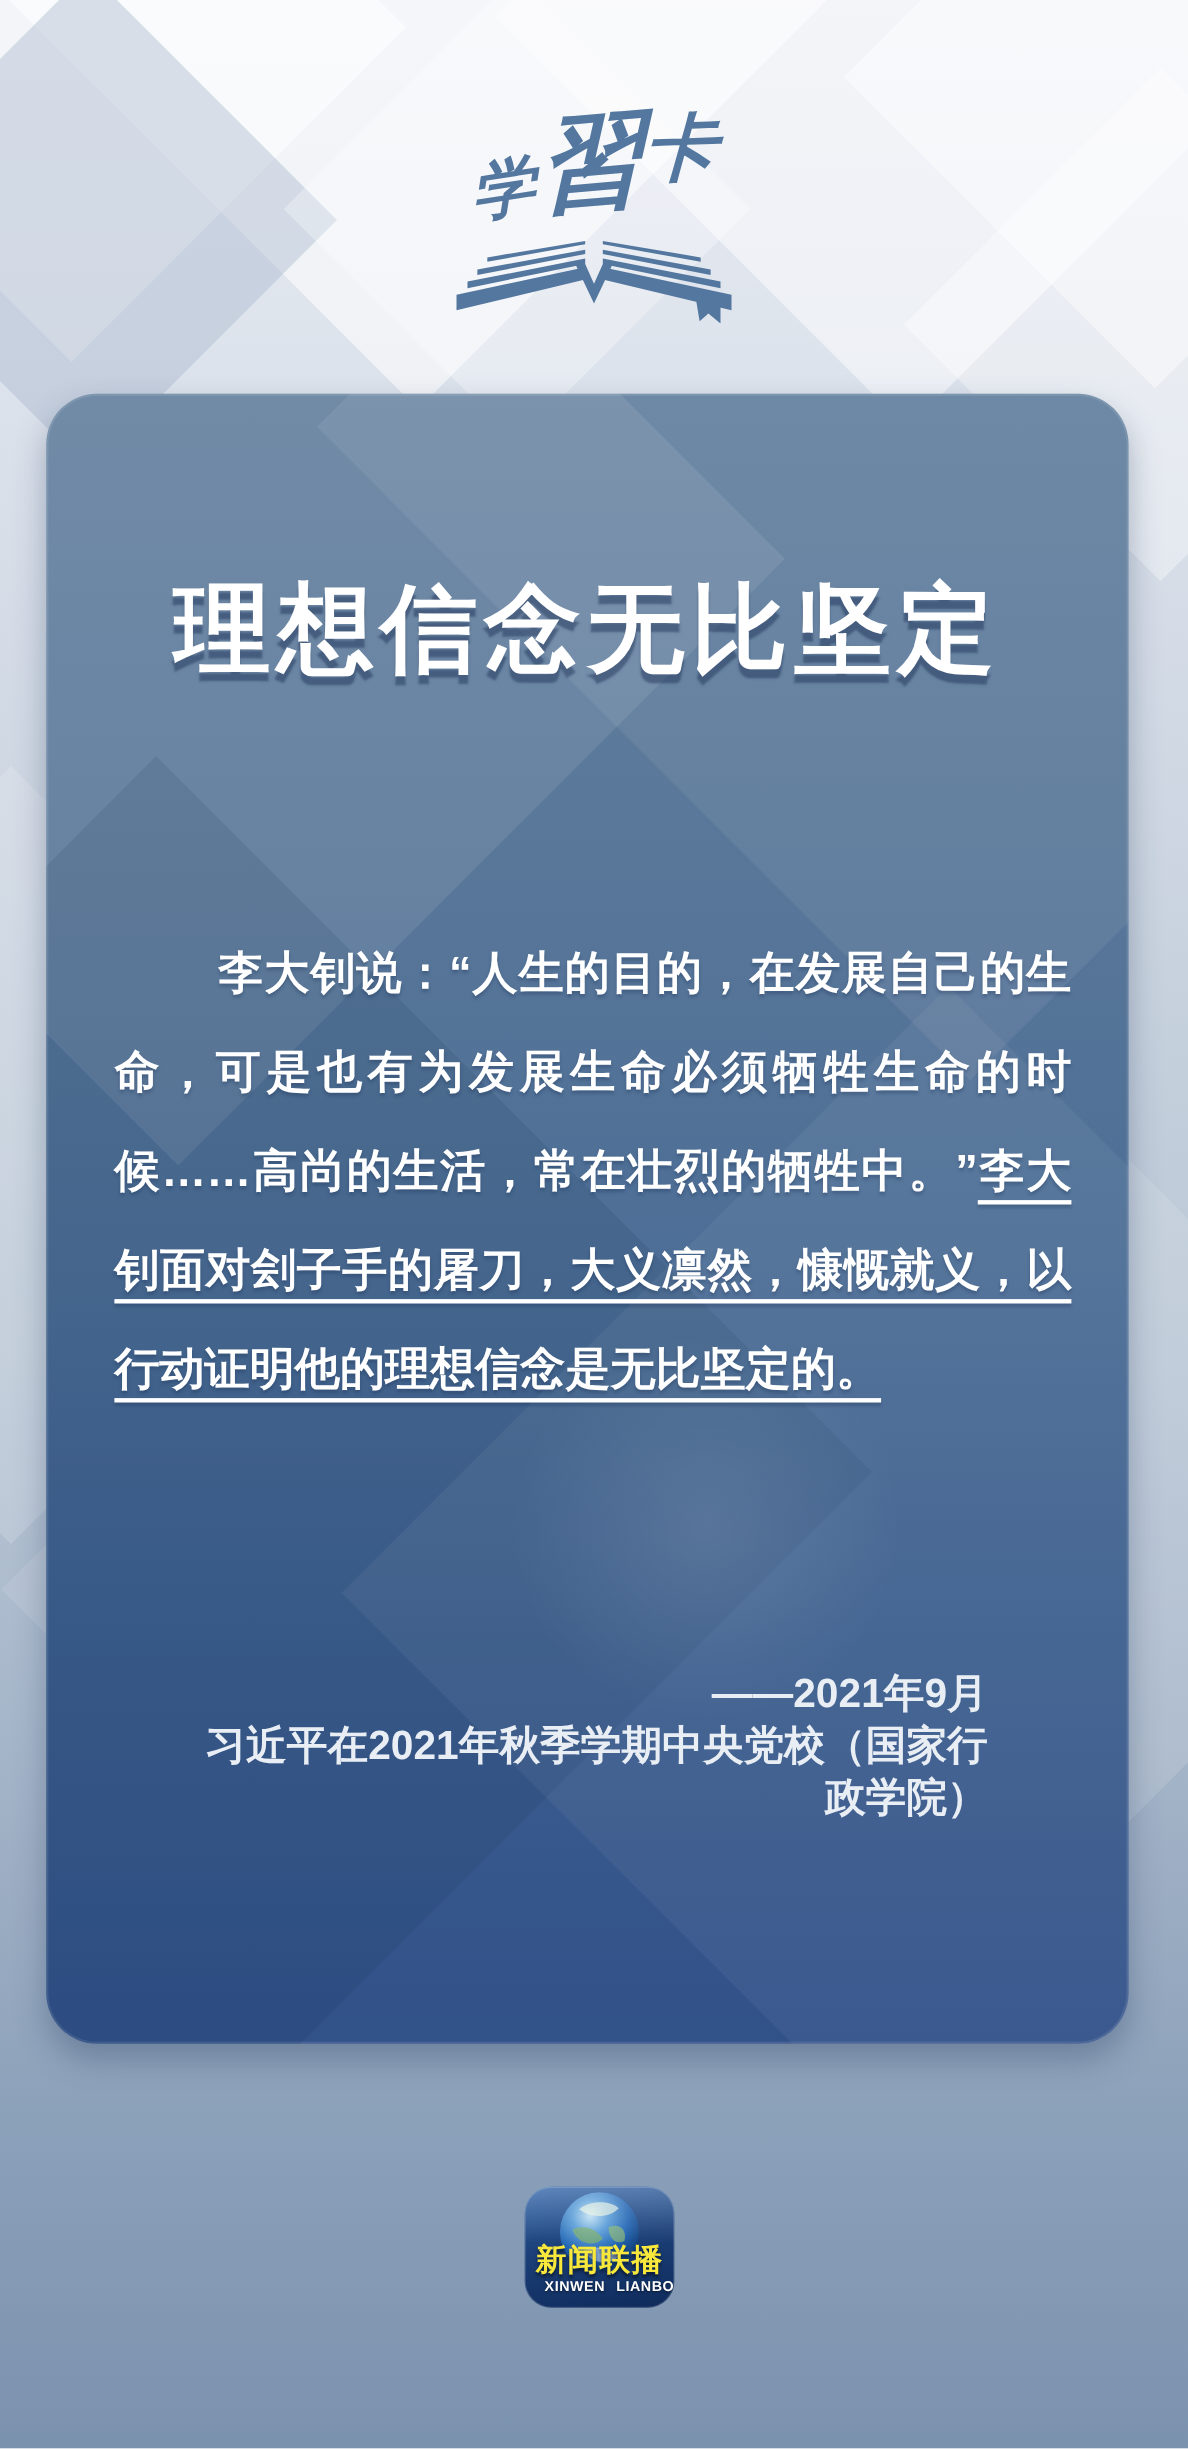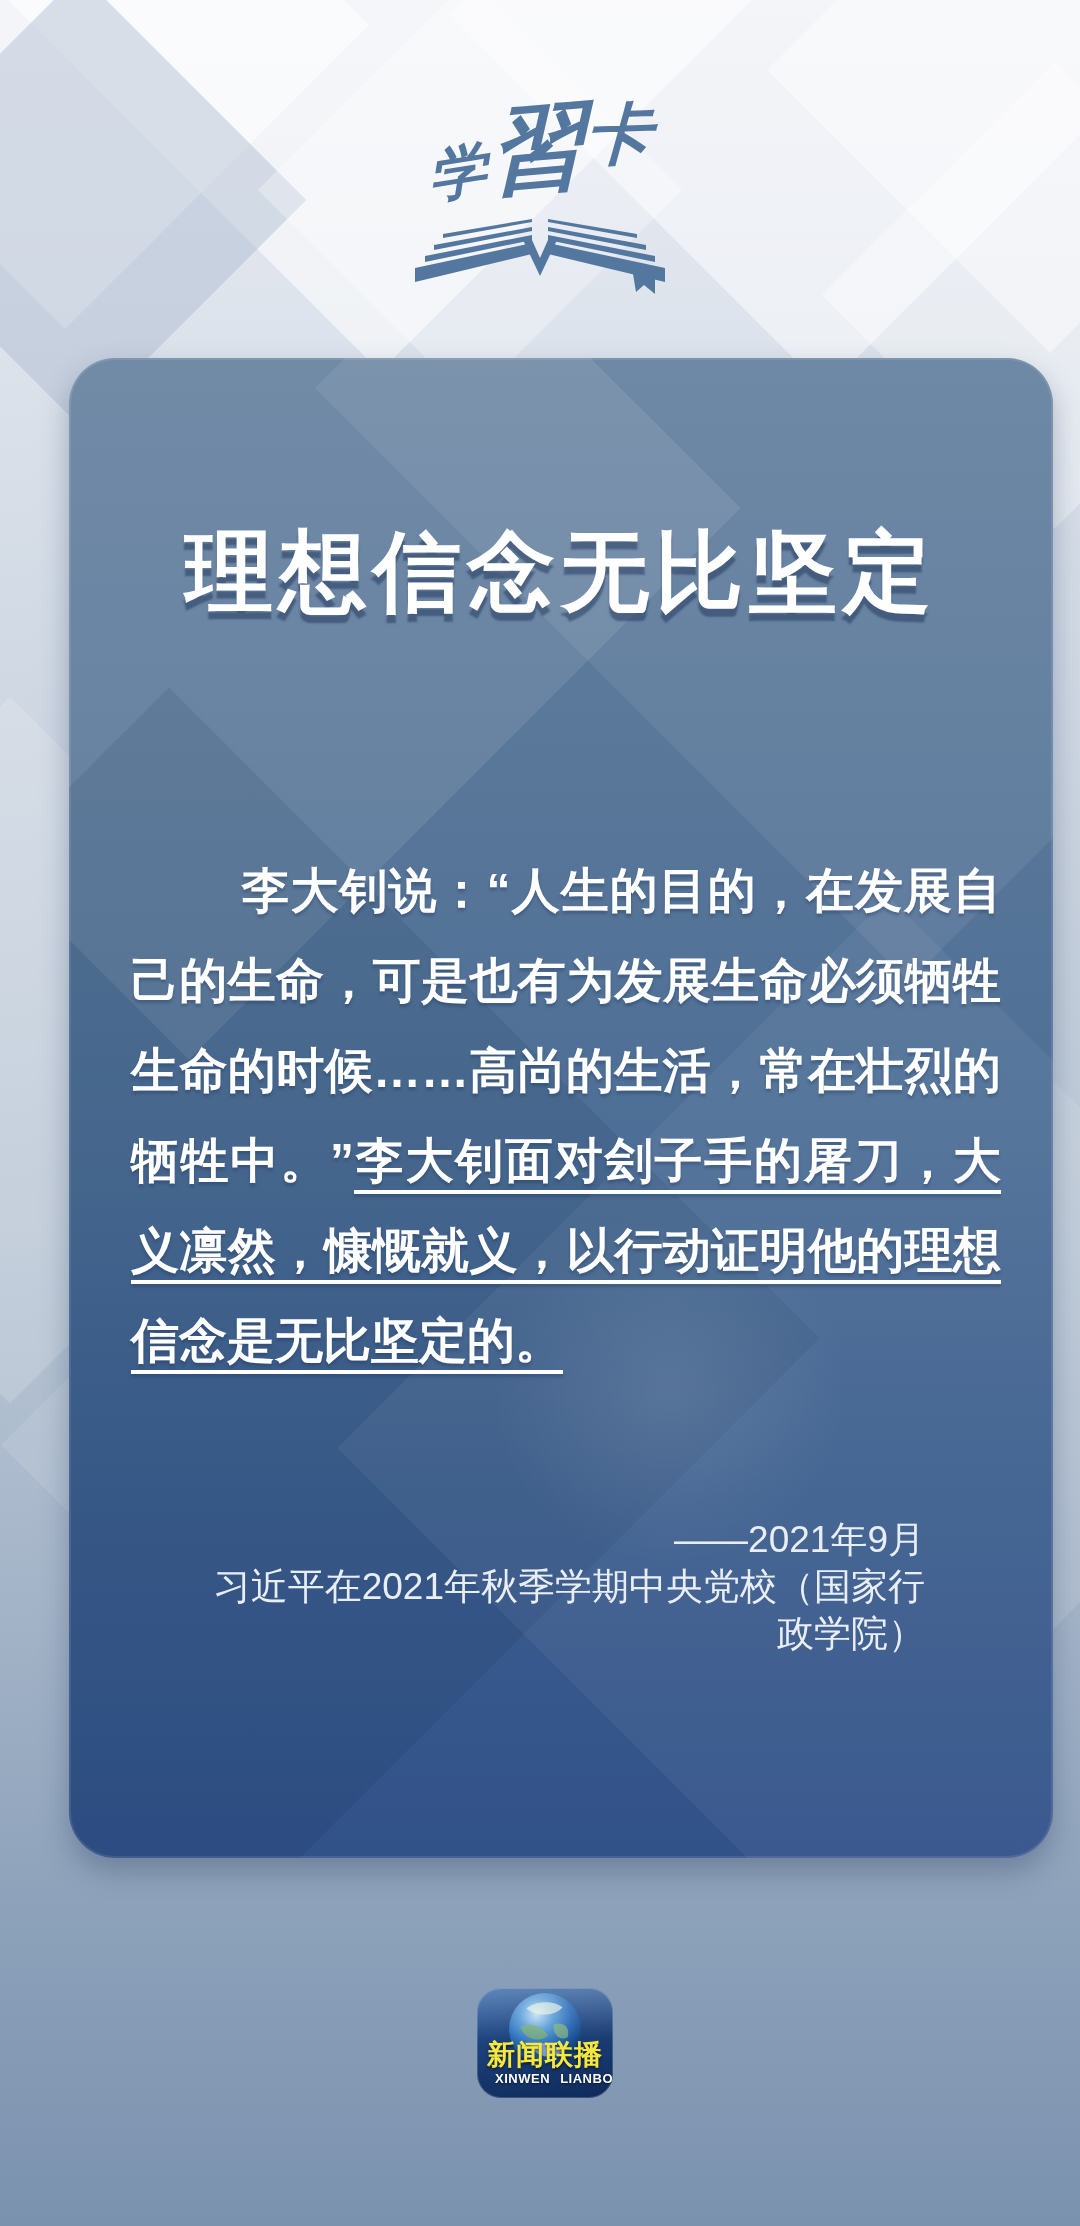--- a/index.html
+++ b/index.html
@@ -25,44 +25,43 @@
   .logo-chars{display:flex;align-items:flex-end;justify-content:center;transform:rotate(-5deg) skewX(-4deg);font-weight:bold;font-style:italic;line-height:1;}
   .lc1{font-size:58px;transform:translateY(-2px) rotate(-4deg);}
   .lc2{font-size:96px;margin:0 2px;}
   .lc3{font-size:66px;transform:translateY(-22px) rotate(3deg);}
   .logo-book{margin-top:2px;}
   
   .card{
     position:absolute;left:42px;top:358px;width:984px;height:1500px;border-radius:46px;overflow:hidden;
     background:linear-gradient(180deg,#63809f 0%,#5a7899 25%,#4d6e96 52%,#3c5e8e 76%,#315189 100%);
     box-shadow:0 14px 28px rgba(45,65,100,0.35), inset 0 0 0 2px rgba(255,255,255,0.10);
-    margin-left:27px;
   }
   .cdm{position:absolute;transform:rotate(45deg);}
   .cdm1{left:-270px;top:-240px;width:780px;height:780px;background:rgba(255,255,255,0.09);}
   .cdm2{left:420px;top:-390px;width:840px;height:840px;background:rgba(255,255,255,0.07);}
   .cdm3{left:-360px;top:520px;width:920px;height:920px;background:rgba(14,36,70,0.10);}
   .cdm4{left:430px;top:700px;width:780px;height:780px;background:rgba(255,255,255,0.05);}
   .cglow{position:absolute;left:420px;top:850px;width:360px;height:360px;border-radius:50%;transform:none;
     background:radial-gradient(circle,rgba(255,255,255,0.10) 0%,rgba(255,255,255,0.0) 70%);}
   .card-title{
     position:absolute;top:166px;left:0;width:100%;text-align:center;
     font-size:88px;font-weight:900;letter-spacing:6px;color:#ffffff;line-height:1.1;
     text-shadow:0 8px 2px rgba(32,52,90,0.50);
   }
   .card-body{
     position:absolute;top:440px;left:62px;right:52px;
-    font-size:48px;font-weight:700;line-height:90px;color:#ffffff;
+    font-size:41px;font-weight:700;line-height:90px;color:#ffffff;
     text-align:justify;text-indent:2.3em;
     text-shadow:0 3px 3px rgba(22,42,78,0.30);
   }
   .card-body u{text-decoration:underline;text-decoration-thickness:4px;text-underline-offset:13px;}
   .card-attrib{
     position:absolute;top:1158px;right:128px;left:120px;
-    text-align:right;font-size:37px;line-height:47px;font-weight:400;color:#e9eef5;
+    text-align:right;font-size:37px;line-height:47px;font-weight:700;color:#e9eef5;
   }
   
   .news-logo{
     position:absolute;left:477px;top:1988px;width:136px;height:110px;border-radius:24px;overflow:hidden;
     background:linear-gradient(170deg,#3266aa 0%,#1c4079 45%,#0e2a5a 100%);
     box-shadow:inset 0 0 0 1px rgba(255,255,255,0.18);
   }
   .news-logo .gloss{position:absolute;left:0;top:0;width:100%;height:46%;
     background:linear-gradient(180deg,rgba(255,255,255,0.22),rgba(255,255,255,0));}
   .globe{position:absolute;top:4px;left:50%;transform:translateX(-50%);width:74px;height:74px;}

